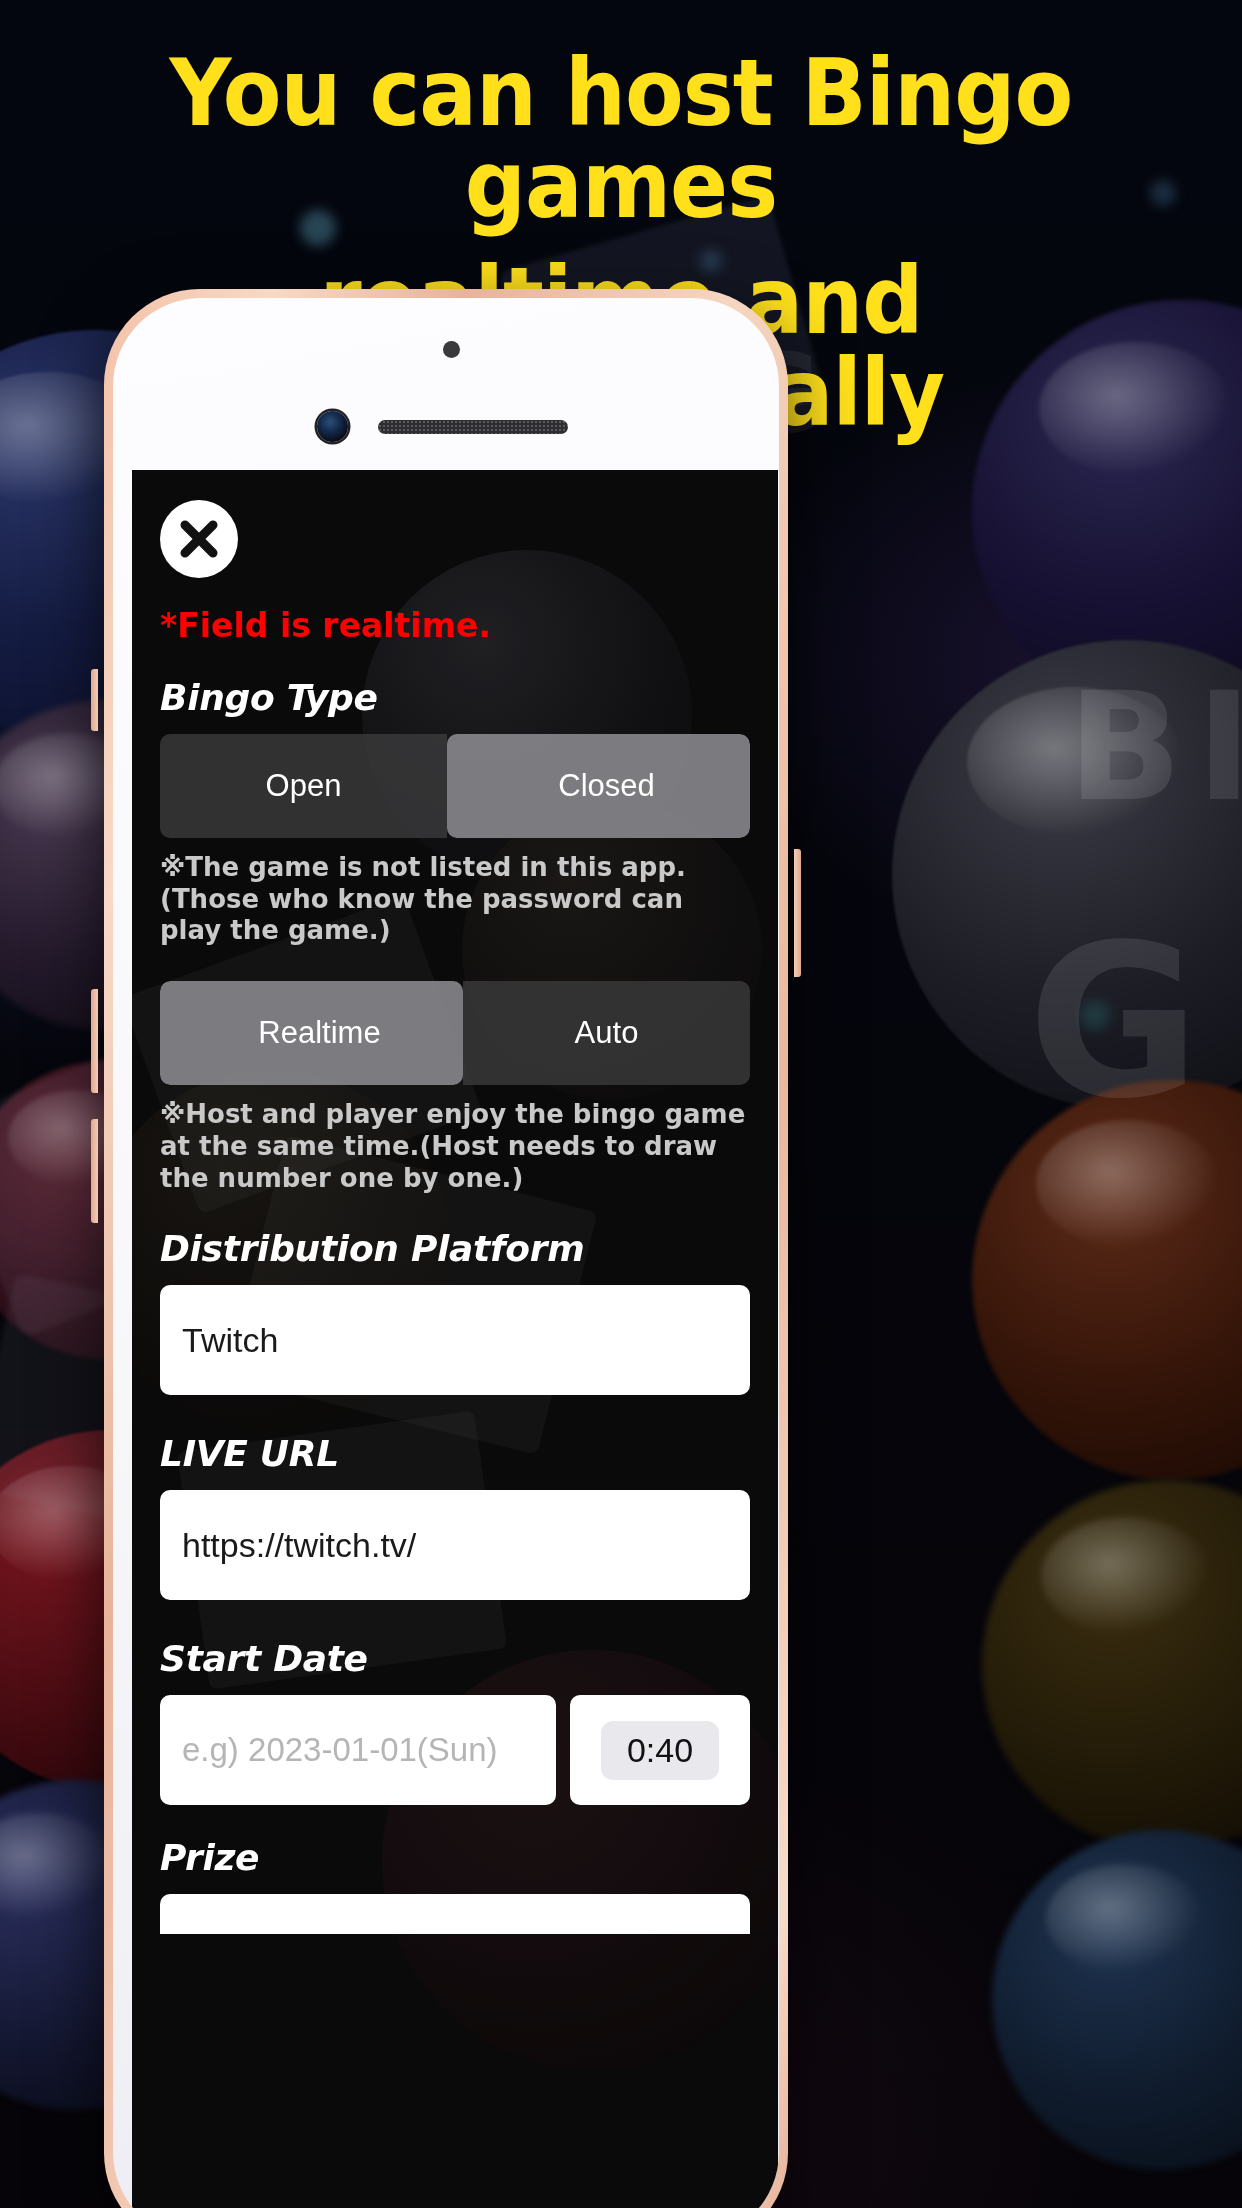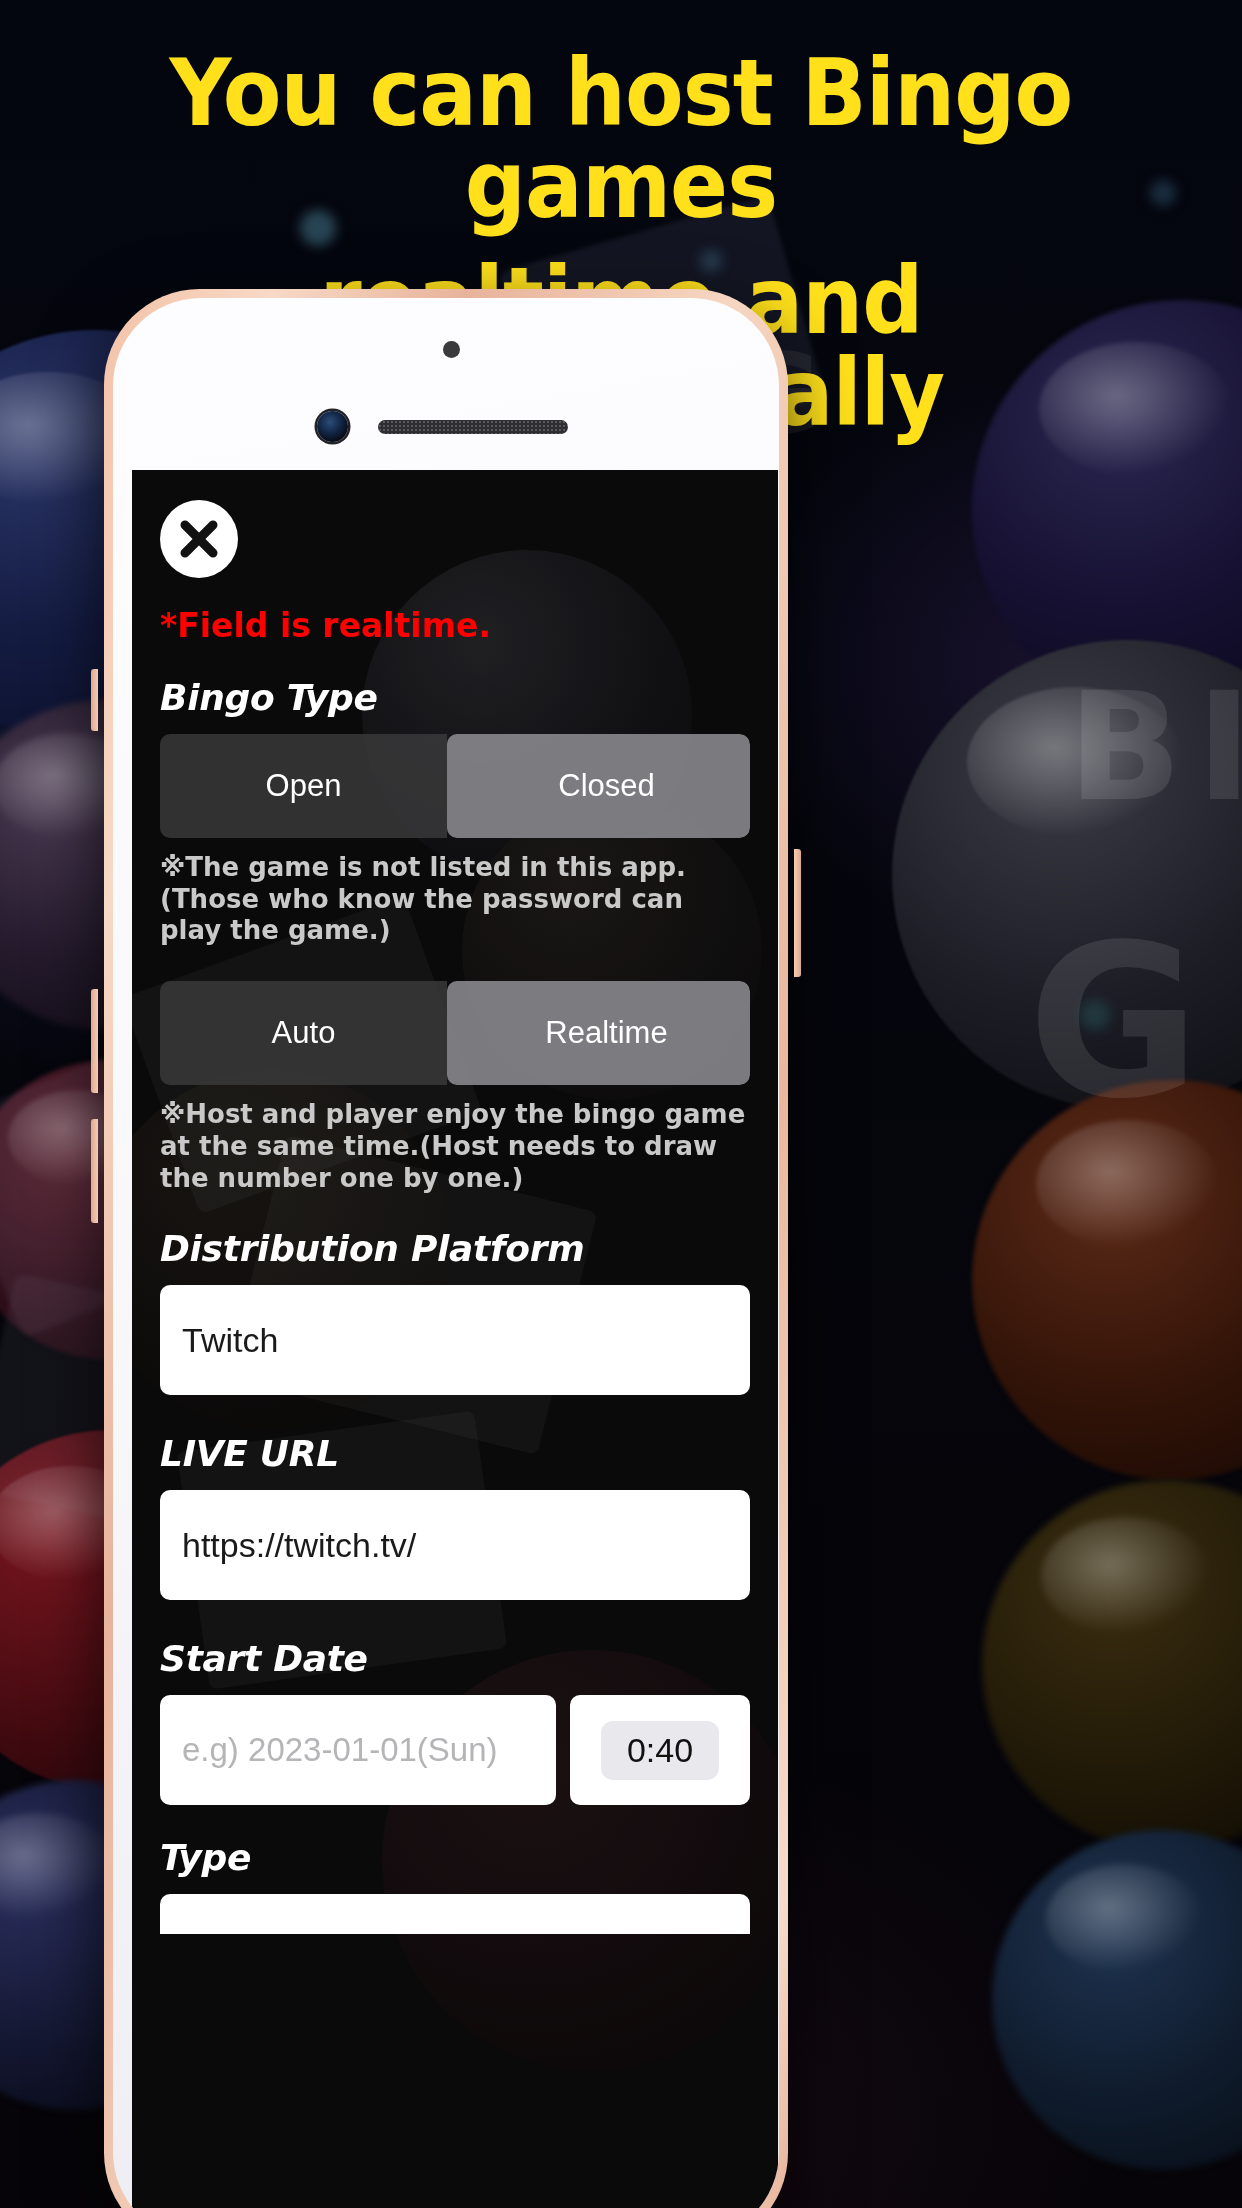--- a/index.html
+++ b/index.html
@@ -259,22 +259,22 @@
           <div class="field-label">Bingo Type</div>
           <div class="seg-group">
             <div class="seg off">Open</div>
             <div class="seg on">Closed</div>
           </div>
           <div class="note">※The game is not listed in this app.(Those who know the password can play the game.)</div>
         </div>
 
         <div>
           <div class="seg-group">
+            <div class="seg on">Realtime</div>
             <div class="seg off">Auto</div>
-            <div class="seg on">Realtime</div>
           </div>
           <div class="note">※Host and player enjoy the bingo game at the same time.(Host needs to draw the number one by one.)</div>
         </div>
 
         <div>
           <div class="field-label">Distribution Platform</div>
           <div class="text-input">Twitch</div>
         </div>
 
         <div>
@@ -286,20 +286,20 @@
           <div class="field-label">Start Date</div>
           <div class="date-row">
             <div class="date-input">e.g) 2023-01-01(Sun)</div>
             <div class="time-input">
               <span class="time-pill">0:40</span>
             </div>
           </div>
         </div>
 
         <div class="prize-strip">
-          <div class="field-label">Type</div>
+          <div class="field-label">Prize</div>
           <div class="prize-input-peek"></div>
         </div>
 
       </div>
     </div>
   </div>
 </div>
 
 </body></html>

